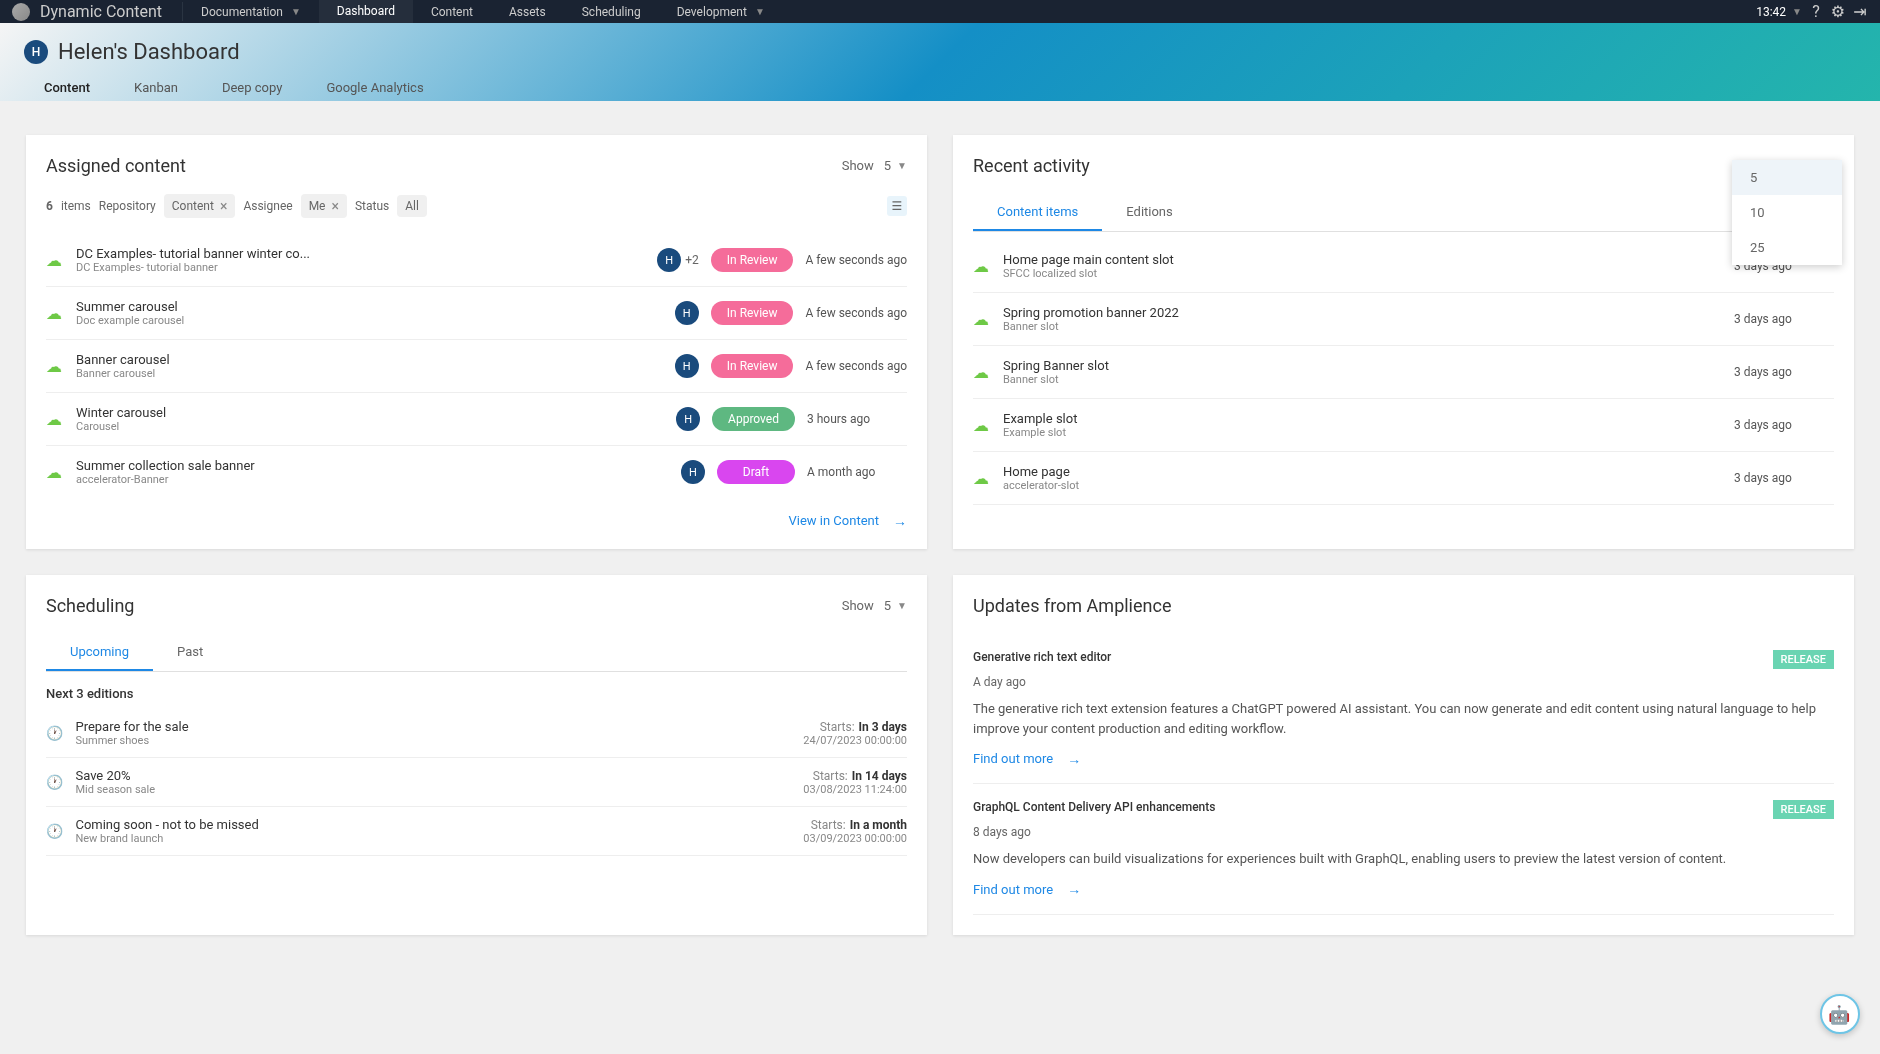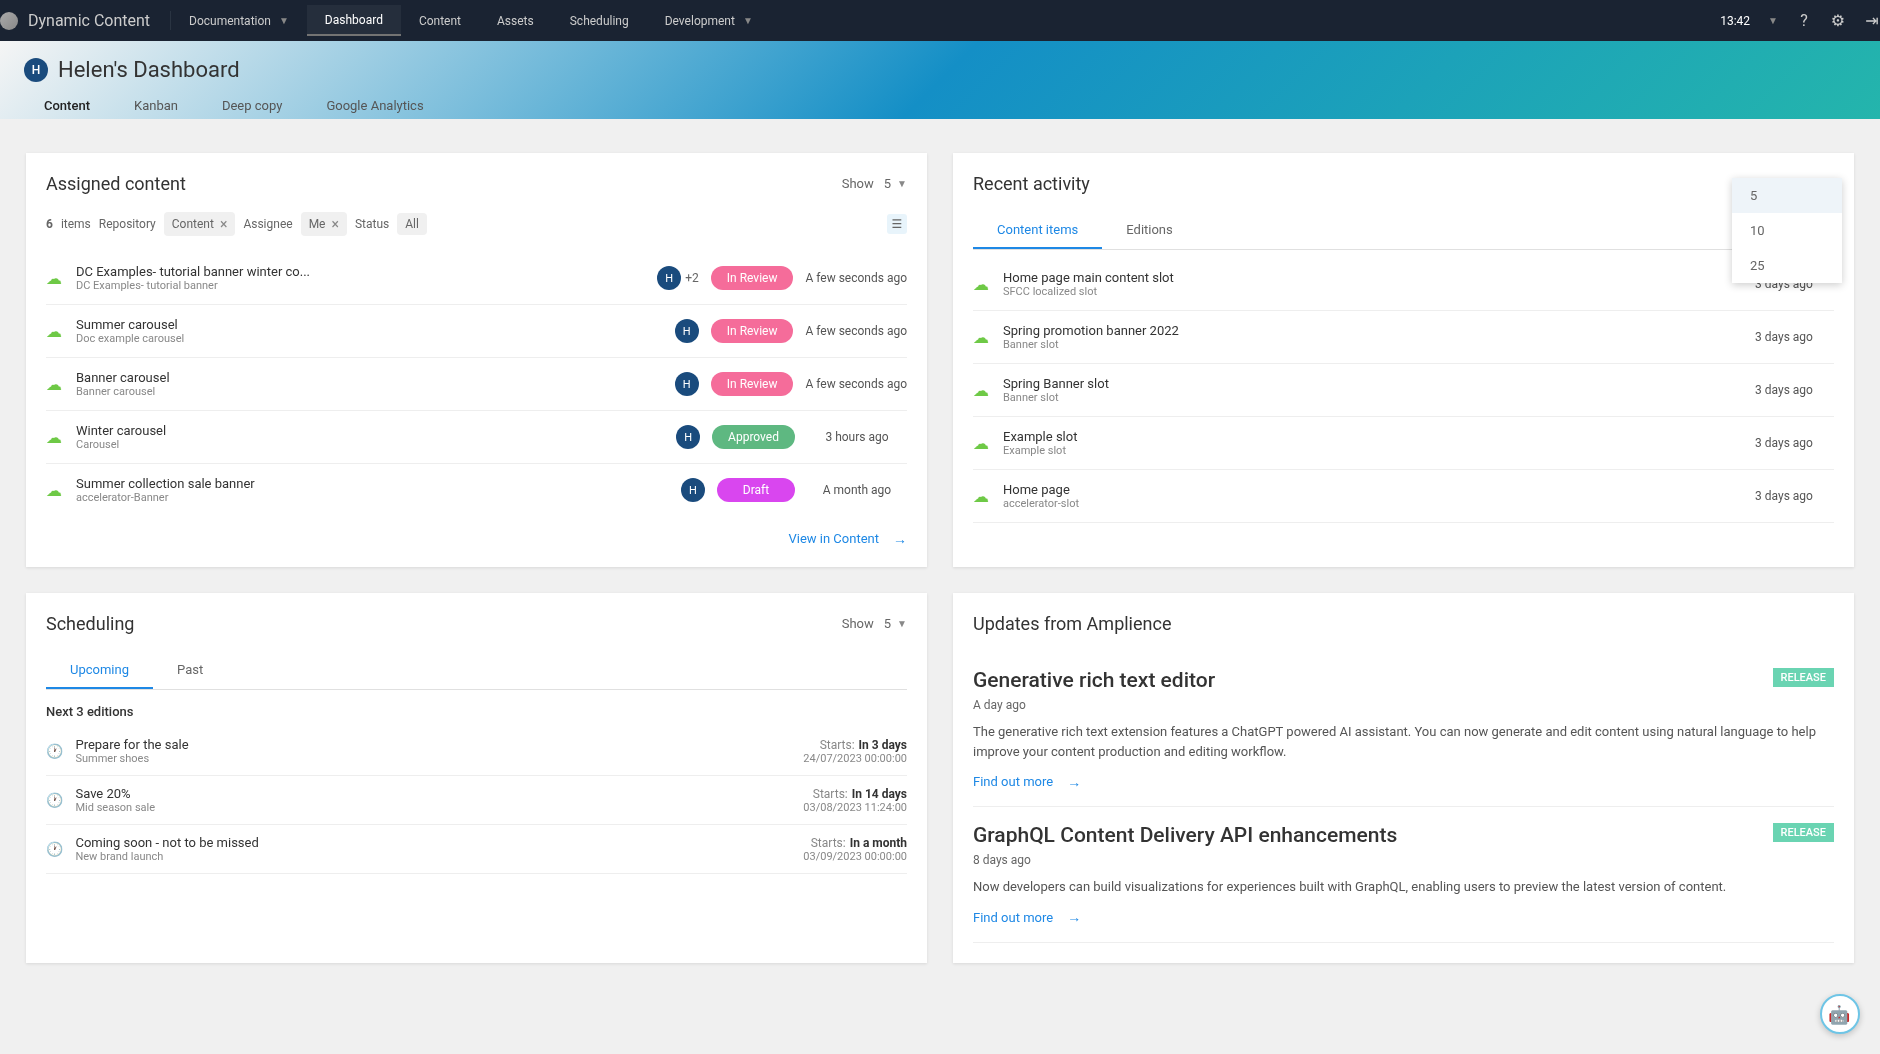--- a/index.html
+++ b/index.html
@@ -7,24 +7,24 @@
       padding: 0;
       box-sizing: border-box;
     }
     body {
       font-family: -apple-system, BlinkMacSystemFont, 'Segoe UI', Roboto, Arial, sans-serif;
       background: #f0f0f0;
       color: #333;
     }
     .top-nav {
       background: #1a2332;
-      height: 41px;
-      display: flex;
-      align-items: center;
-      padding: 0 0;
+      height: 23px;
+      display: flex;
+      align-items: center;
+      padding: 0 12px;
       color: #ccc;
     }
     .logo-section {
       display: flex;
       align-items: center;
       gap: 10px;
       padding-right: 20px;
       border-right: 1px solid #2a3442;
     }
     .logo-icon {
@@ -45,21 +45,21 @@
     }
     .nav-item.active {
       color: #fff;
       border-bottom: 2px solid #737373;
       background: rgba(255,255,255,0.05);
     }
     .nav-spacer { flex: 1; }
     .nav-right {
       display: flex;
       align-items: center;
-      gap: 18px;
+      gap: 6px;
     }
     .nav-icon {
       width: 16px;
       height: 16px;
       display: flex;
       align-items: center;
       justify-content: center;
       cursor: pointer;
       color: #ccc;
     }
@@ -257,21 +257,21 @@
       min-width: 78px;
       text-align: center;
     }
     .status-review { background: #f56c9a; color: #fff; }
     .status-approved { background: #5eb881; color: #fff; }
     .status-draft { background: #d946ef; color: #fff; }
     .time-text {
       font-size: 12px;
       color: #555;
       min-width: 100px;
-      text-align: center;
+      text-align: left;
     }
     .card-footer-link {
       text-align: right;
       margin-top: 12px;
     }
     .link-blue {
       color: #1e88e5;
       font-size: 13px;
       text-decoration: none;
       cursor: pointer;
@@ -334,21 +334,21 @@
       padding: 16px 0;
       border-bottom: 1px solid #eee;
     }
     .update-header {
       display: flex;
       justify-content: space-between;
       align-items: start;
       margin-bottom: 6px;
     }
     .update-title {
-      font-size: 21px;
+      font-size: 12px;
       font-weight: 500;
       color: #333;
     }
     .release-badge {
       background: #6ad4b2;
       color: #fff;
       font-size: 11px;
       padding: 3px 8px;
       font-weight: 500;
     }

